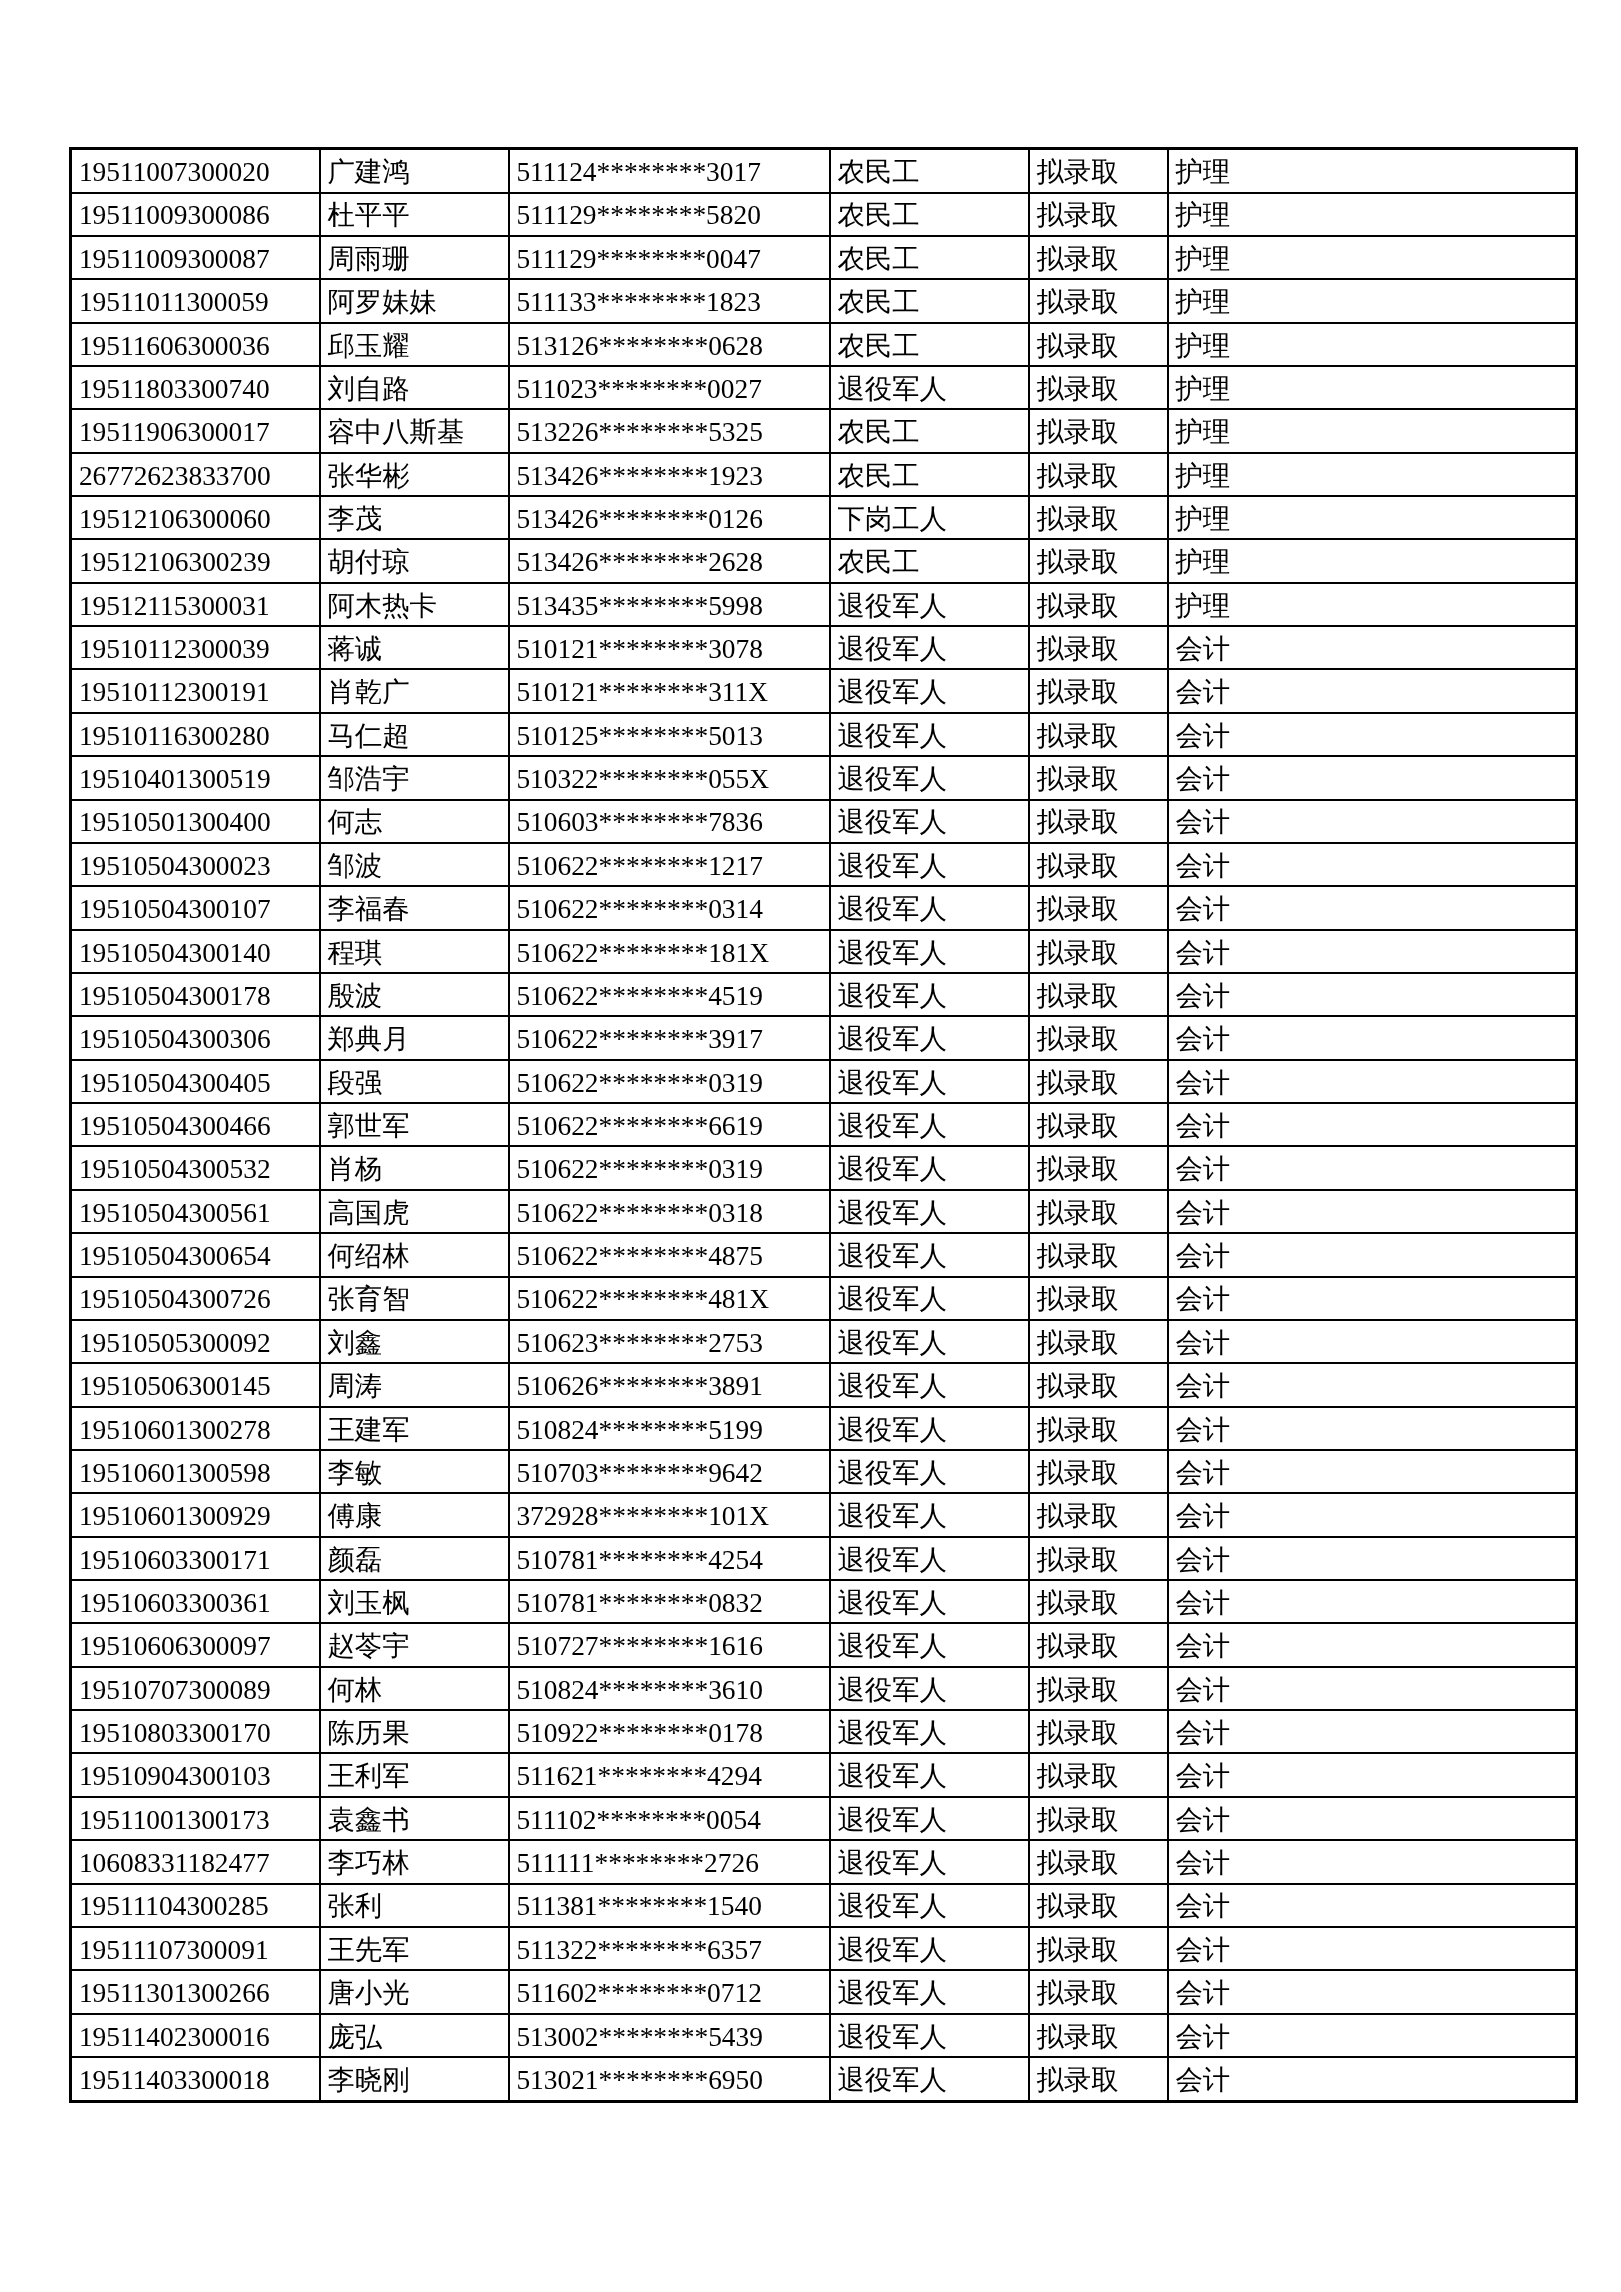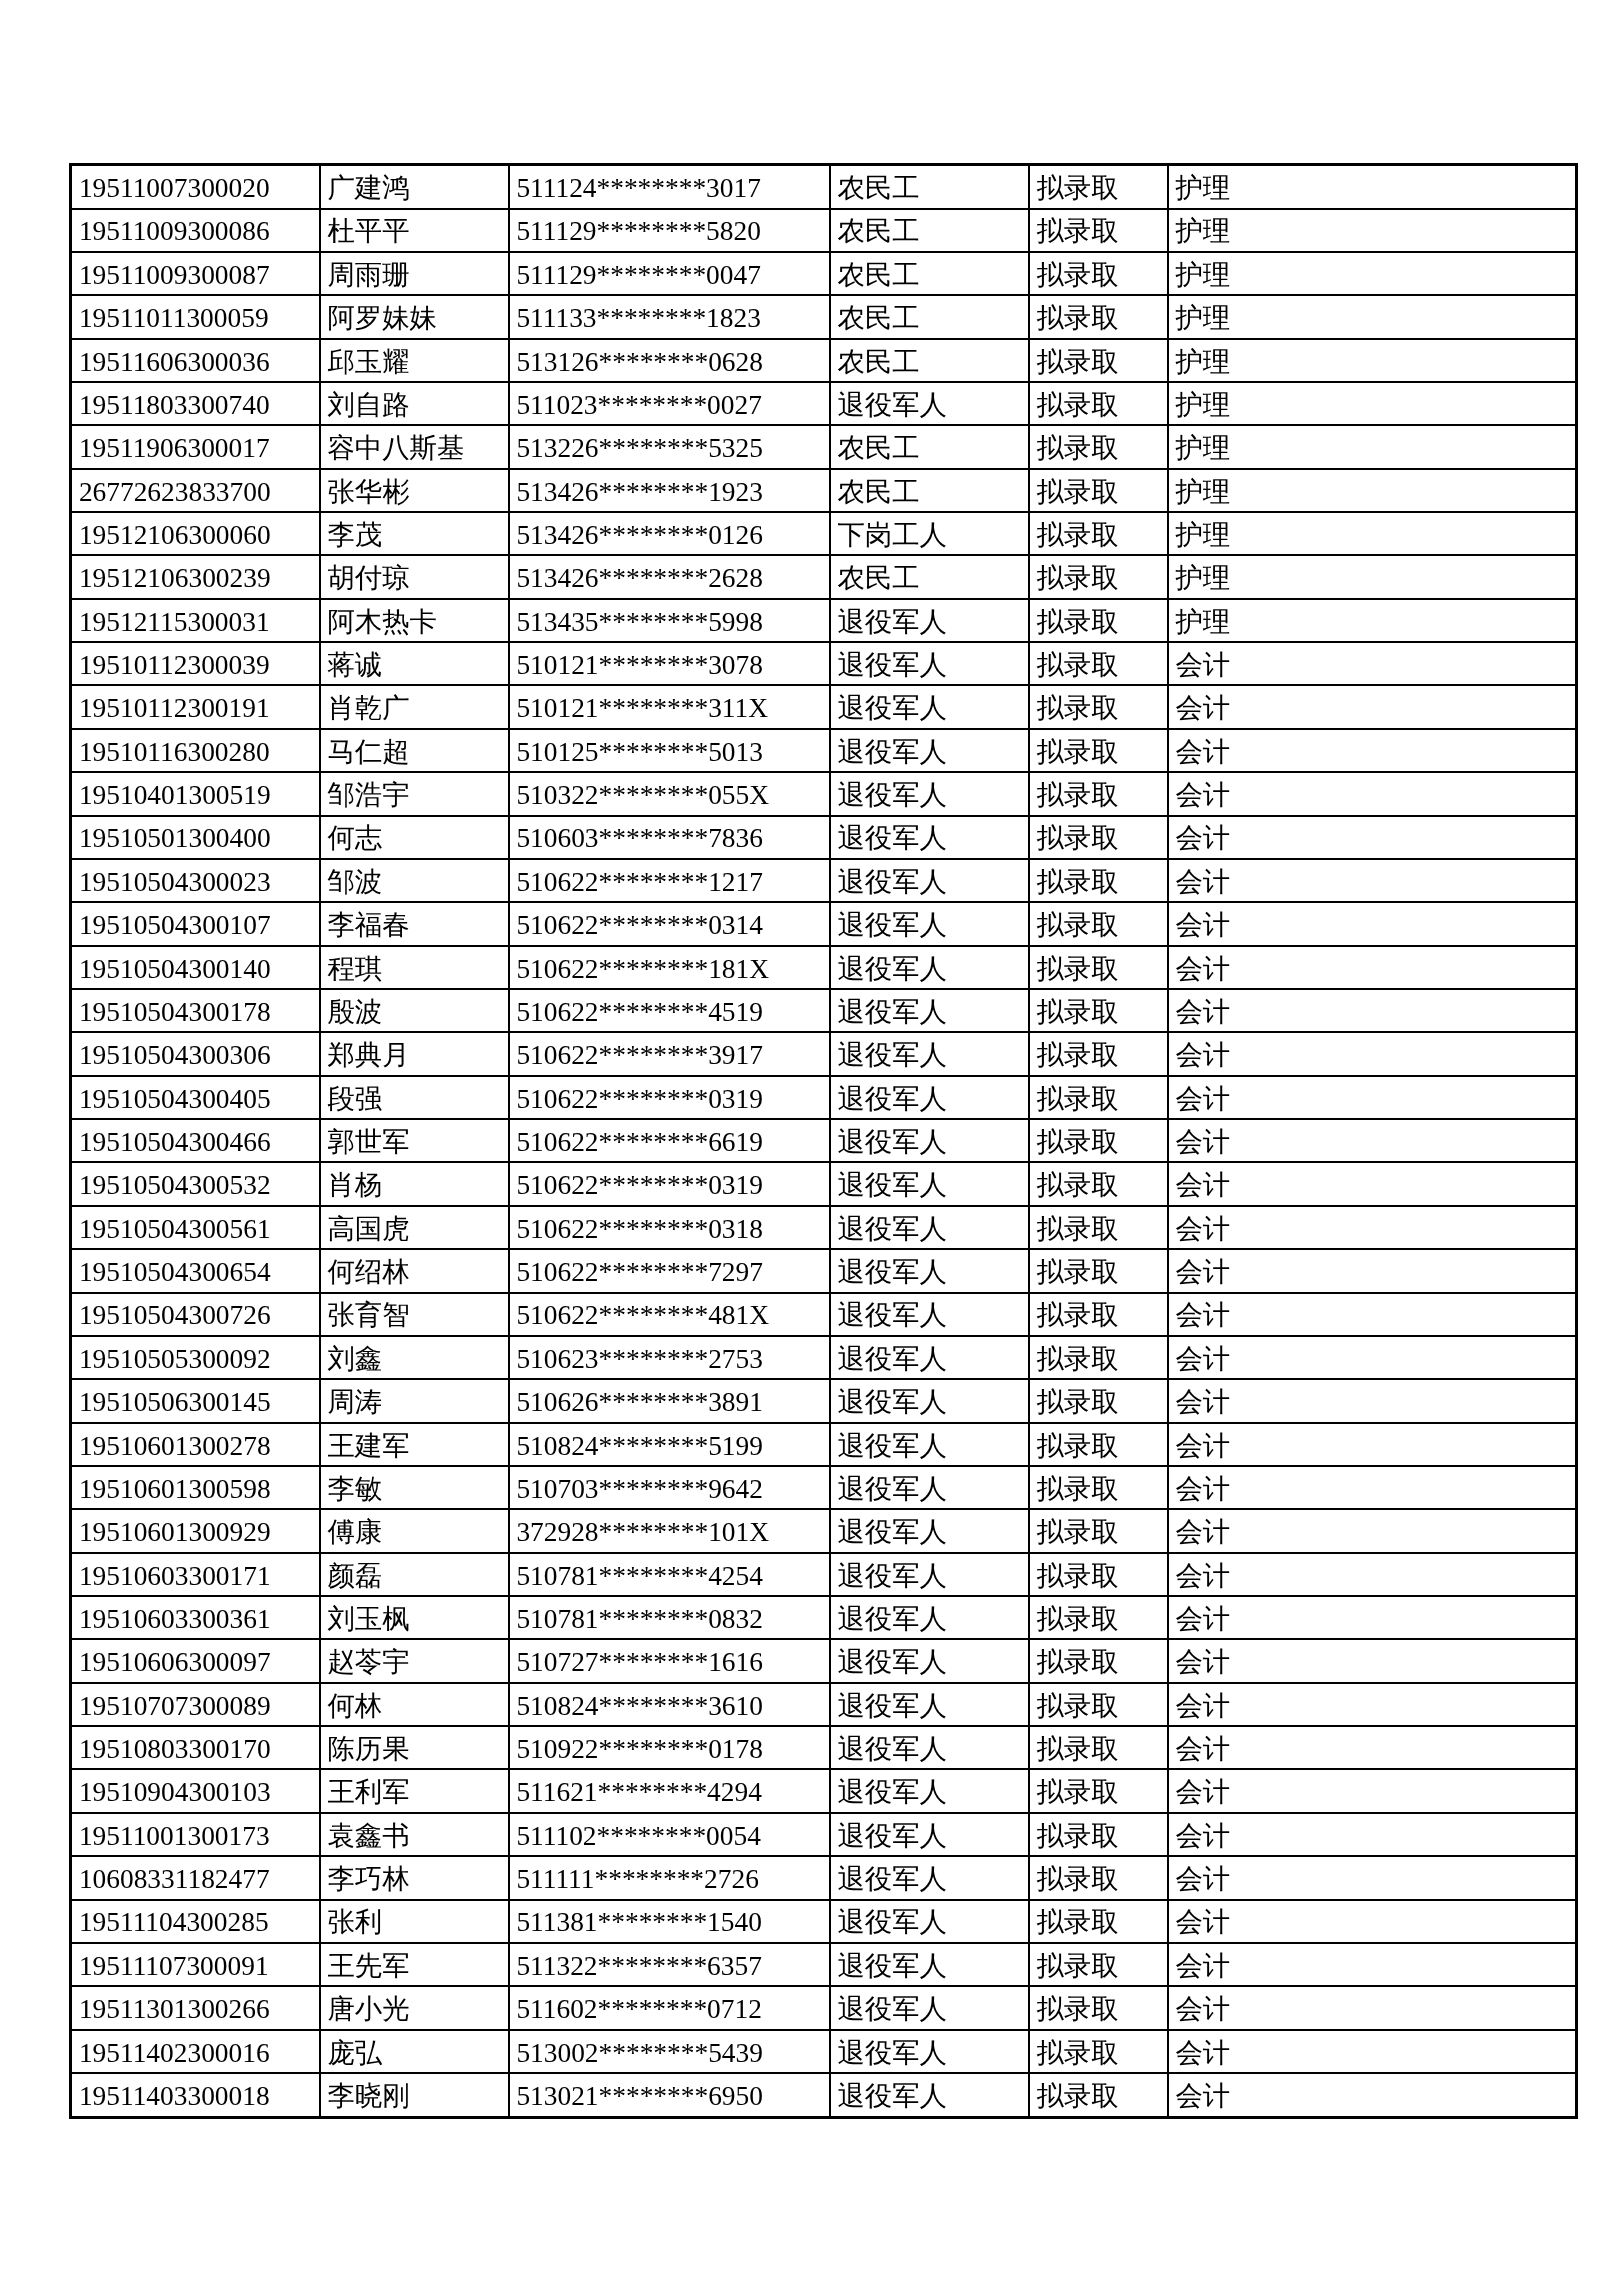--- a/index.html
+++ b/index.html
@@ -15,21 +15,21 @@
   .page {
     position: relative;
     width: 1621px;
     height: 2293px;
     background: #ffffff;
     overflow: hidden;
   }
   table.admission-table {
     position: absolute;
     left: 69px;
-    top: 163px;
+    top: 147px;
     width: 1506px;
     height: 1956px;
     border-collapse: collapse;
     table-layout: fixed;
     border: 3.9px solid #000000;
   }
   table.admission-table td {
     border: 2.9px solid #000000;
     font-size: 27.4px;
     line-height: 1;
@@ -287,21 +287,21 @@
     <td class="col-name">高国虎</td>
     <td class="col-idcard">510622********0318</td>
     <td class="col-cat">退役军人</td>
     <td class="col-status">拟录取</td>
     <td class="col-major">会计</td>
   </tr>
 
   <tr>
     <td class="col-exam">19510504300654</td>
     <td class="col-name">何绍林</td>
-    <td class="col-idcard">510622********7297</td>
+    <td class="col-idcard">510622********4875</td>
     <td class="col-cat">退役军人</td>
     <td class="col-status">拟录取</td>
     <td class="col-major">会计</td>
   </tr>
 
   <tr>
     <td class="col-exam">19510504300726</td>
     <td class="col-name">张育智</td>
     <td class="col-idcard">510622********481X</td>
     <td class="col-cat">退役军人</td>

